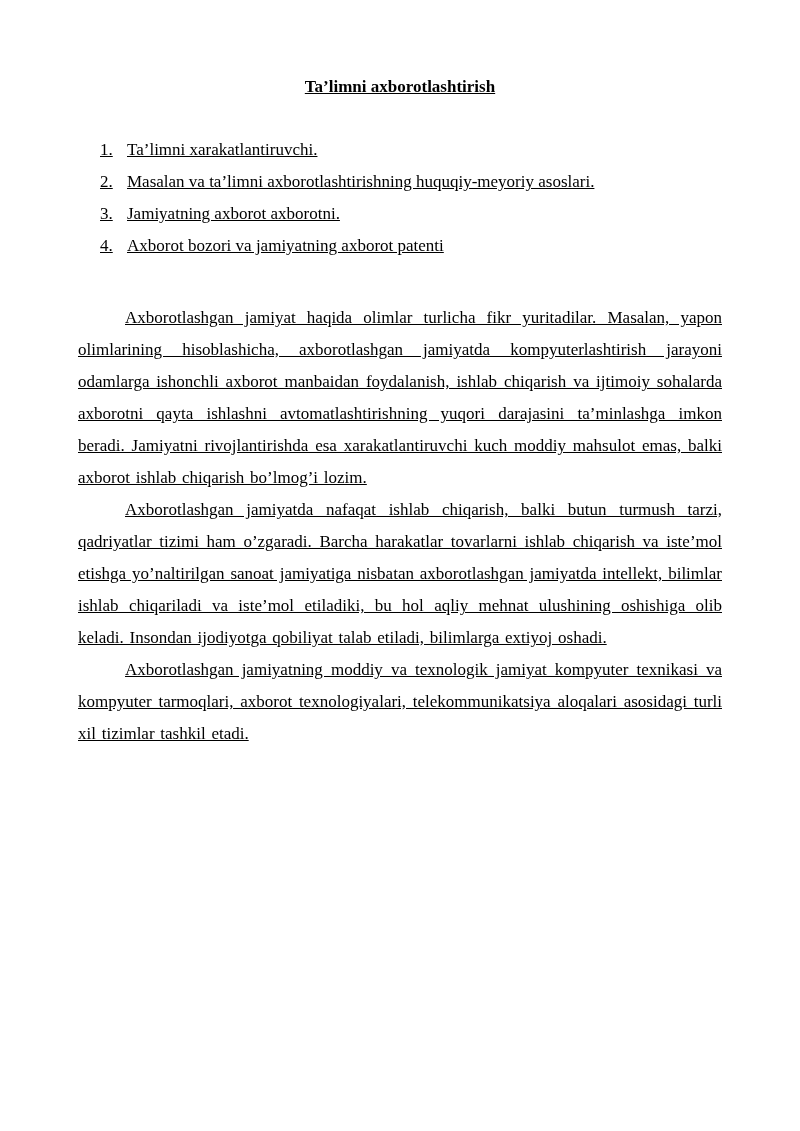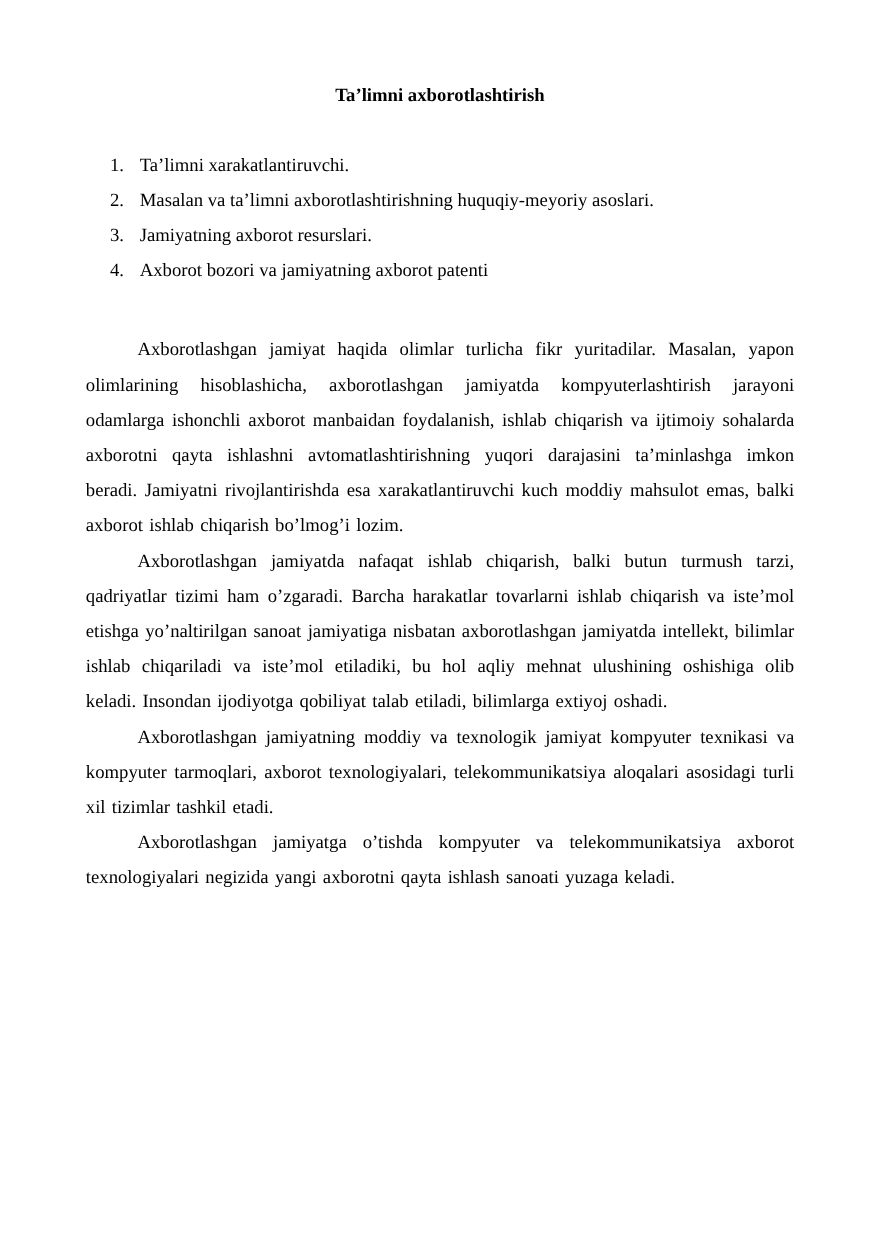--- a/index.html
+++ b/index.html
@@ -11,20 +11,21 @@
     position: relative;
     width: 800px;
     height: 1131px;
     box-sizing: border-box;
     padding: 75px 78px 0 78px;
     background: #ffffff;
     color: #000000;
     font-family: "Liberation Serif", "DejaVu Serif", serif;
     font-size: 17px;
     overflow: hidden;
+    text-decoration: underline;
   }
   .doc-title {
     margin: 0;
     text-align: center;
     font-weight: bold;
     font-size: 17px;
     line-height: 24px;
   }
   .plan-heading {
     margin: 44px 0 0 0;
@@ -72,28 +73,27 @@
     <li class="plan-item">
       <span class="plan-num">1.</span>
       <span class="plan-text">Ta’limni xarakatlantiruvchi.</span>
     </li>
     <li class="plan-item">
       <span class="plan-num">2.</span>
       <span class="plan-text">Masalan va ta’limni axborotlashtirishning huquqiy-meyoriy asoslari.</span>
     </li>
     <li class="plan-item">
       <span class="plan-num">3.</span>
-      <span class="plan-text">Jamiyatning axborot resurslari.</span>
+      <span class="plan-text">Jamiyatning axborot axborotni.</span>
     </li>
     <li class="plan-item">
       <span class="plan-num">4.</span>
       <span class="plan-text">Axborot bozori va jamiyatning axborot patenti</span>
     </li>
   </ol>
 
   <div class="body-text">
     <p>Axborotlashgan jamiyat haqida olimlar turlicha fikr yuritadilar. Masalan, yapon olimlarining hisoblashicha, axborotlashgan jamiyatda kompyuterlashtirish jarayoni odamlarga ishonchli axborot manbaidan foydalanish, ishlab chiqarish va ijtimoiy sohalarda axborotni qayta ishlashni avtomatlashtirishning yuqori darajasini ta’minlashga imkon beradi. Jamiyatni rivojlantirishda esa xarakatlantiruvchi kuch moddiy mahsulot emas, balki axborot ishlab chiqarish bo’lmog’i lozim.</p>
     <p>Axborotlashgan jamiyatda nafaqat ishlab chiqarish, balki butun turmush tarzi, qadriyatlar tizimi ham o’zgaradi. Barcha harakatlar tovarlarni ishlab chiqarish va iste’mol etishga yo’naltirilgan sanoat jamiyatiga nisbatan axborotlashgan jamiyatda intellekt, bilimlar ishlab chiqariladi va iste’mol etiladiki, bu hol aqliy mehnat ulushining oshishiga olib keladi. Insondan ijodiyotga qobiliyat talab etiladi, bilimlarga extiyoj oshadi.</p>
     <p>Axborotlashgan jamiyatning moddiy va texnologik jamiyat kompyuter texnikasi va kompyuter tarmoqlari, axborot texnologiyalari, telekommunikatsiya aloqalari asosidagi turli xil tizimlar tashkil etadi.</p>
-    <p>Axborotlashgan jamiyatga o’tishda kompyuter va telekommunikatsiya axborot texnologiyalari negizida yangi axborotni qayta ishlash sanoati yuzaga keladi.</p>
   </div>
 
 </div>
 
 </body></html>

